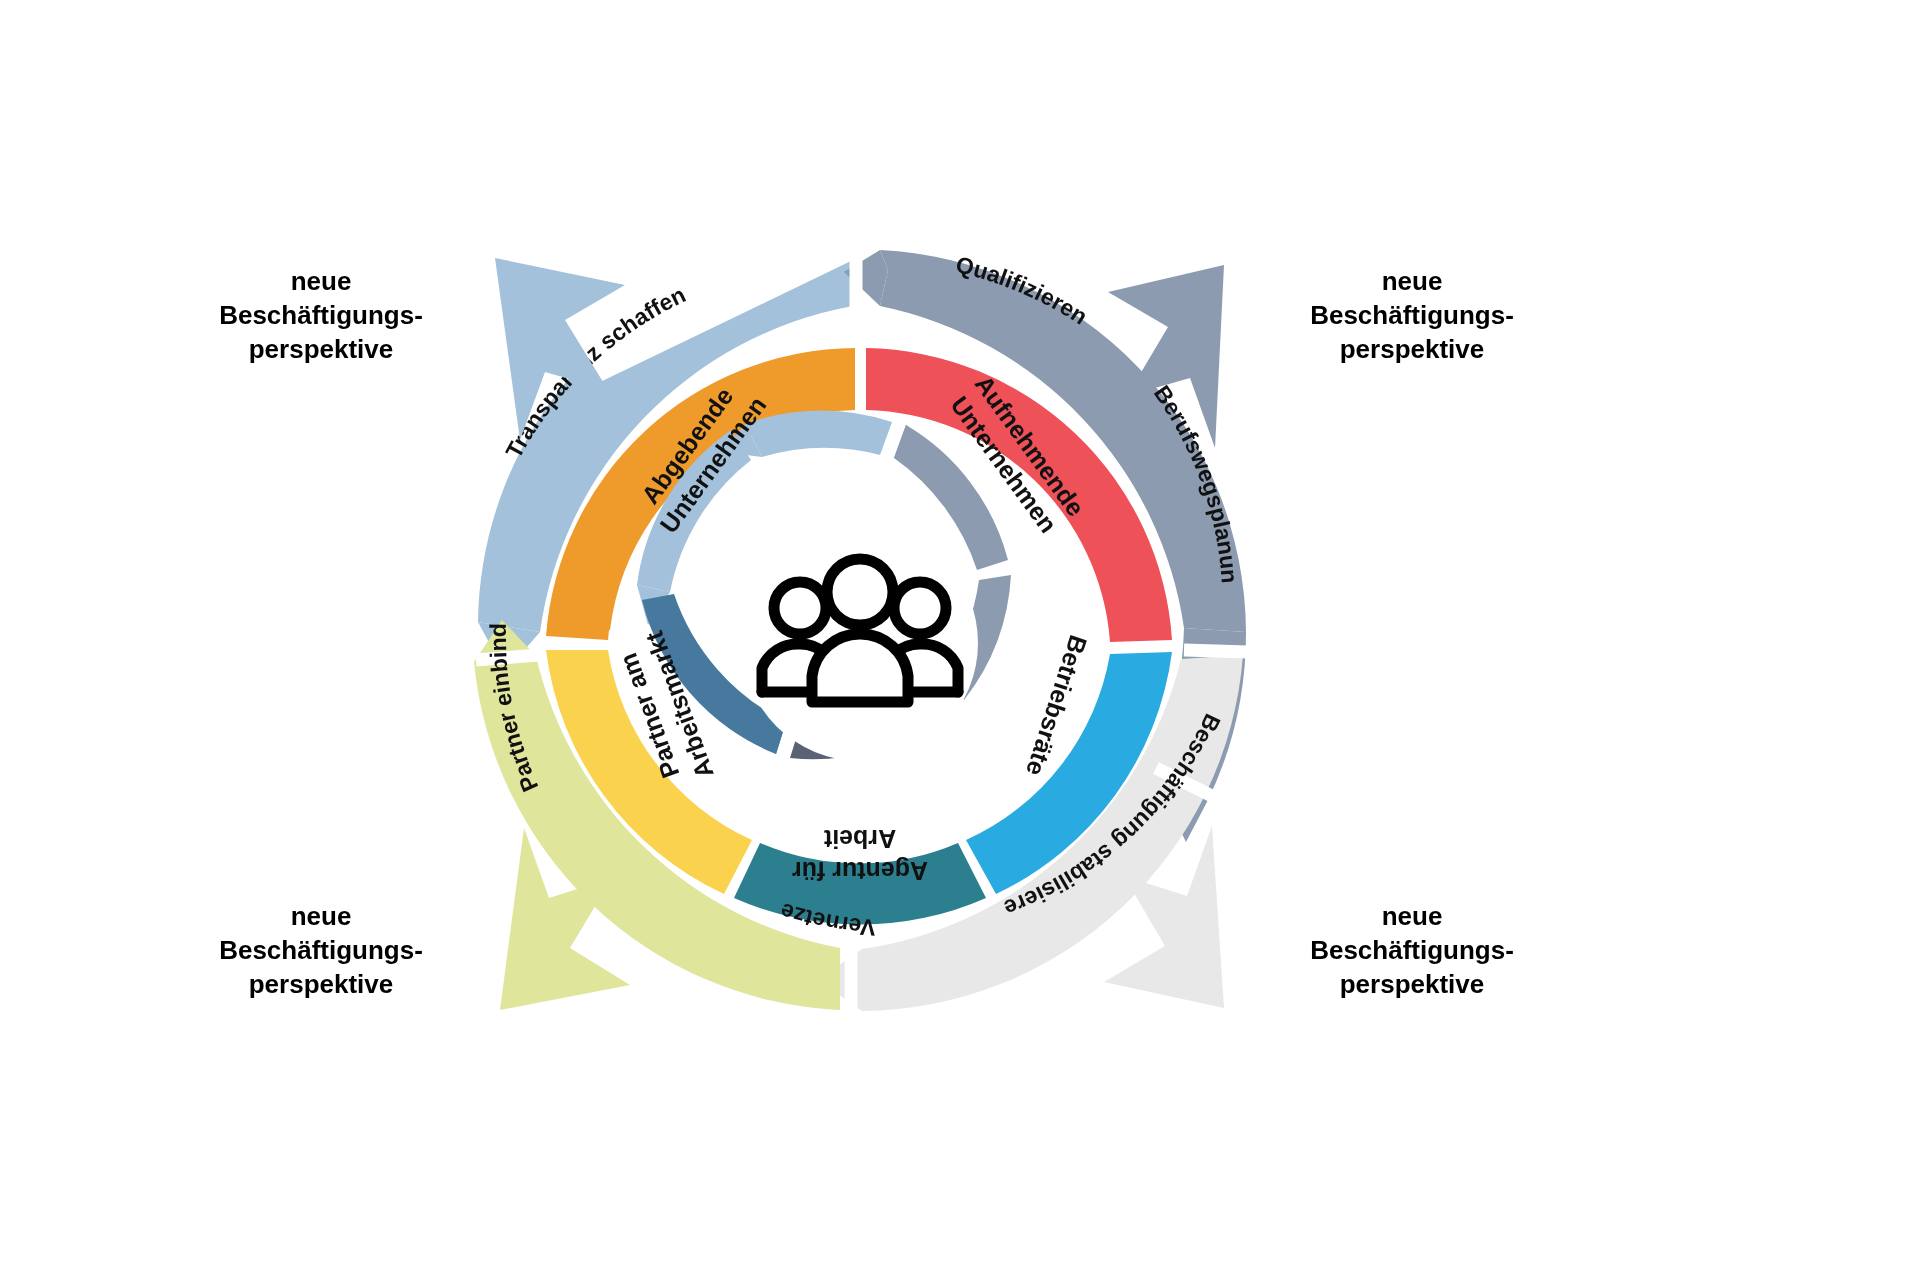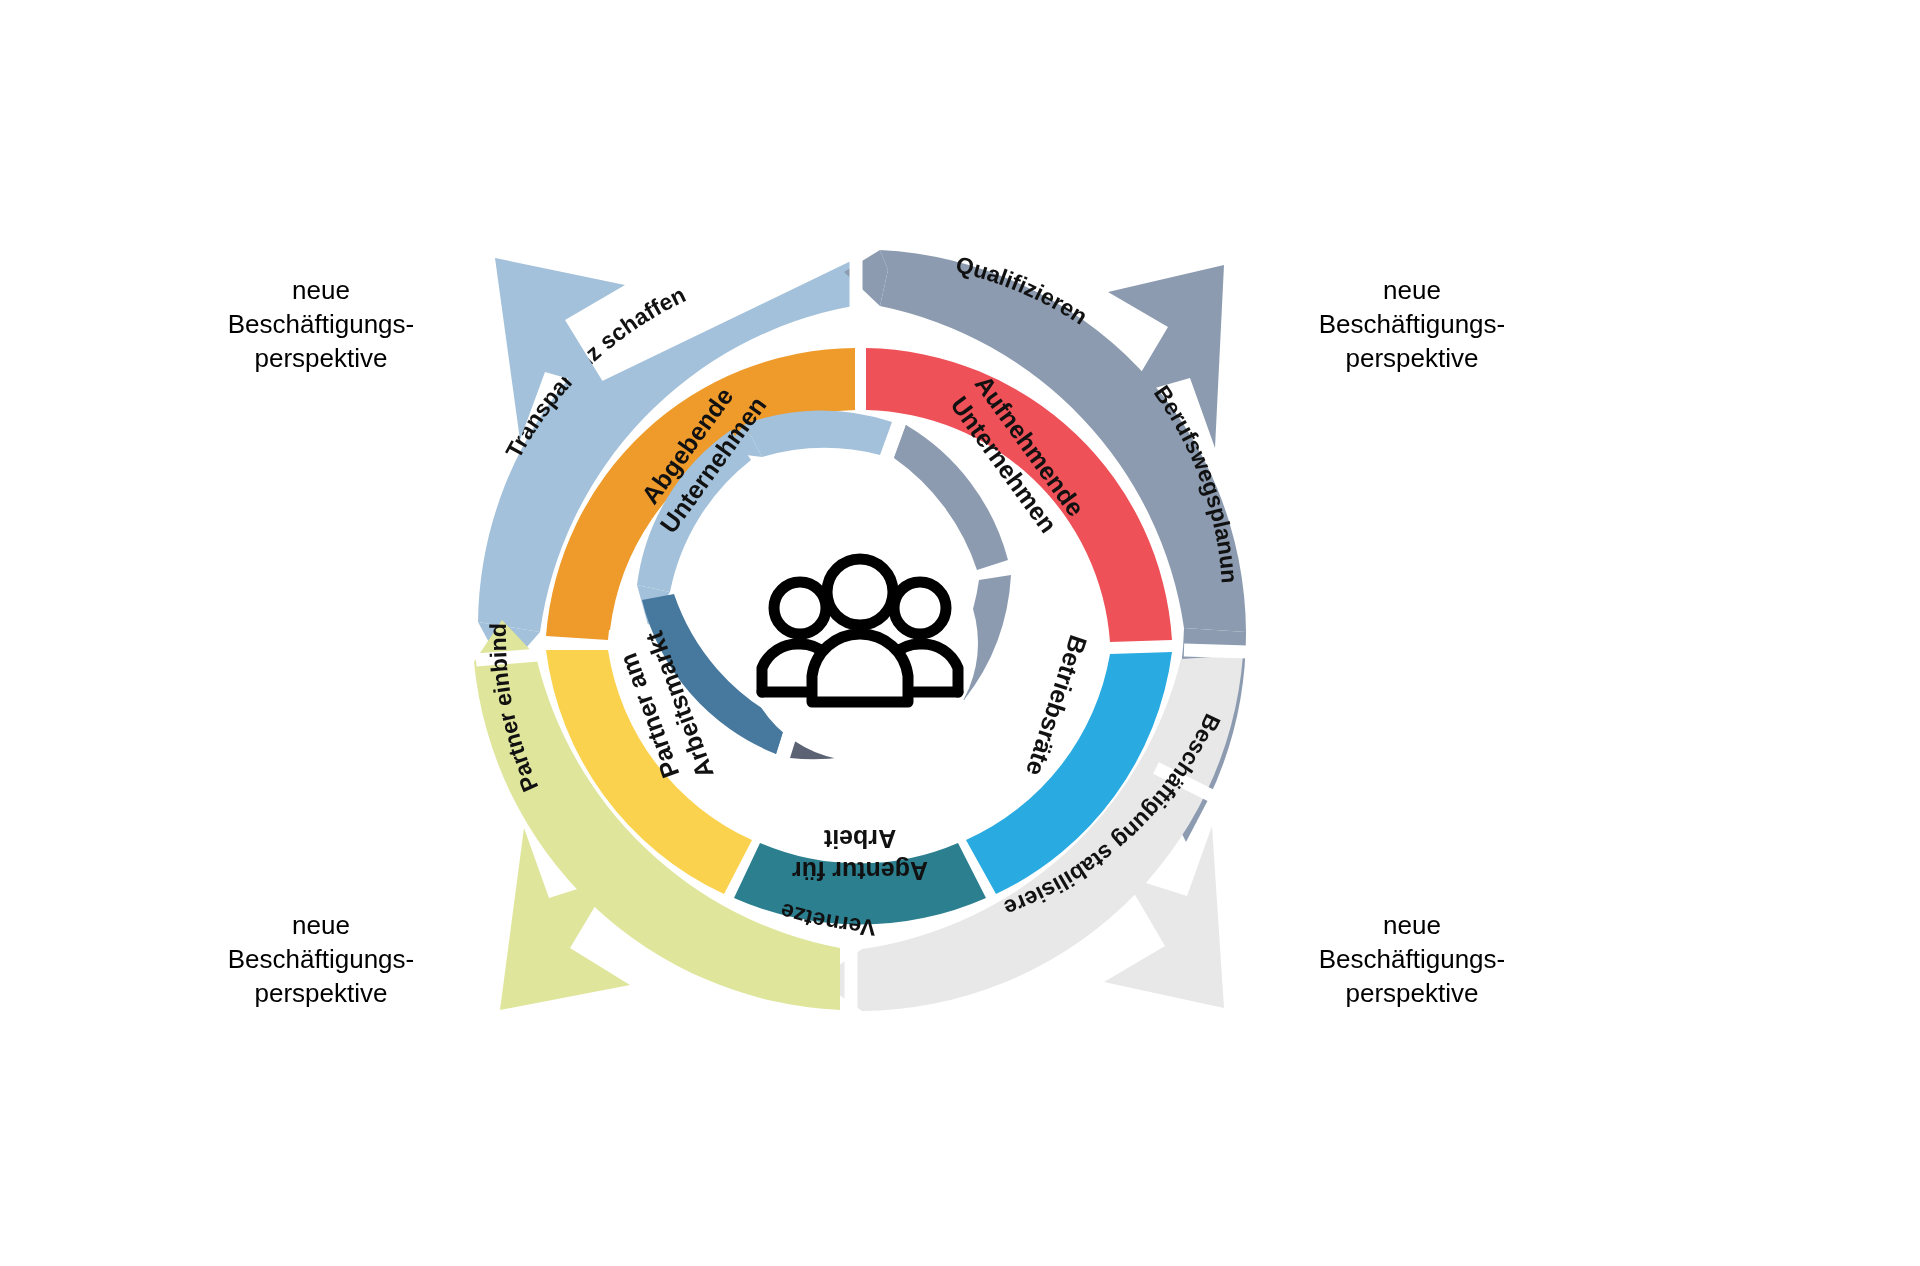--- a/index.html
+++ b/index.html
@@ -1,21 +1,21 @@
 <!DOCTYPE html>
 <html><head>
 <meta charset="utf-8">
 <style>
   html,body{margin:0;padding:0;background:#ffffff;}
   body{width:1920px;height:1266px;position:relative;overflow:hidden;
        font-family:"Liberation Sans",sans-serif;}
   #stage{position:absolute;left:0;top:0;width:1920px;height:1266px;}
   svg#diagram{position:absolute;left:0;top:0;width:1920px;height:1266px;}
-  .ext-label{position:absolute;font-weight:normal;font-size:26px;line-height:1.30;
-             color:#000;text-align:center;white-space:pre-line;letter-spacing:0px;margin-top:9px;}
+  .ext-label{position:absolute;font-weight:bold;font-size:26px;line-height:1.30;
+             color:#000;text-align:center;white-space:pre-line;letter-spacing:0px;}
   .ext-tl{left:196px;top:265px;width:250px;}
   .ext-tr{left:1287px;top:265px;width:250px;}
   .ext-bl{left:196px;top:900px;width:250px;}
   .ext-br{left:1287px;top:900px;width:250px;}
 </style>
 </head>
 <body>
 
 <div id="stage">
 

